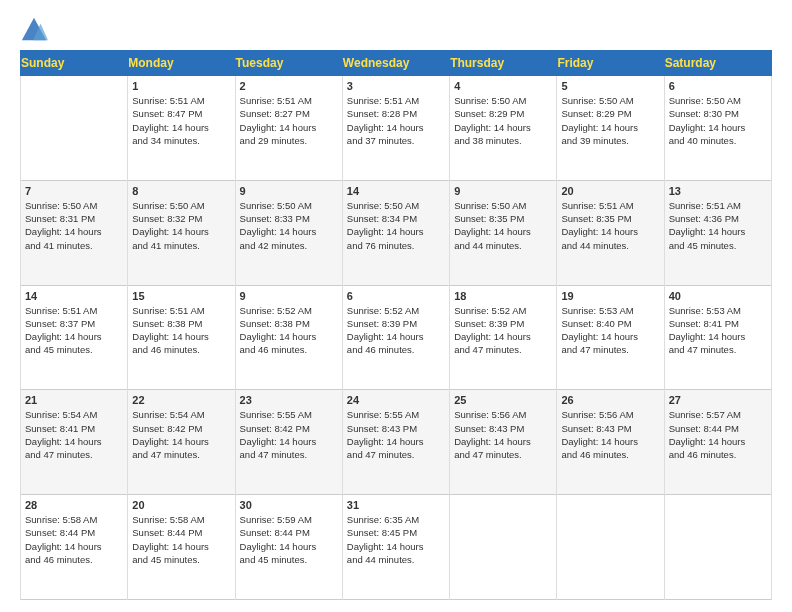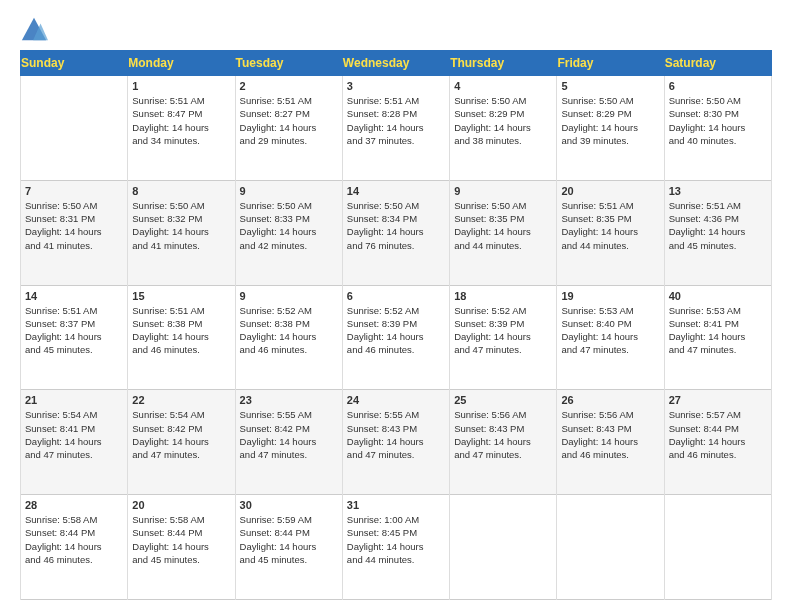--- a/index.html
+++ b/index.html
@@ -355,21 +355,21 @@
           </td>
           <td>
             <span class="day-num">30</span>
             <span class="cell-line">Sunrise: 5:59 AM</span>
             <span class="cell-line">Sunset: 8:44 PM</span>
             <span class="cell-line">Daylight: 14 hours</span>
             <span class="cell-line">and 45 minutes.</span>
           </td>
           <td>
             <span class="day-num">31</span>
-            <span class="cell-line">Sunrise: 1:00 AM</span>
+            <span class="cell-line">Sunrise: 6:35 AM</span>
             <span class="cell-line">Sunset: 8:45 PM</span>
             <span class="cell-line">Daylight: 14 hours</span>
             <span class="cell-line">and 44 minutes.</span>
           </td>
           <td class="empty-cell"></td>
           <td class="empty-cell"></td>
           <td class="empty-cell"></td>
         </tr>
       </tbody>
   </table>

